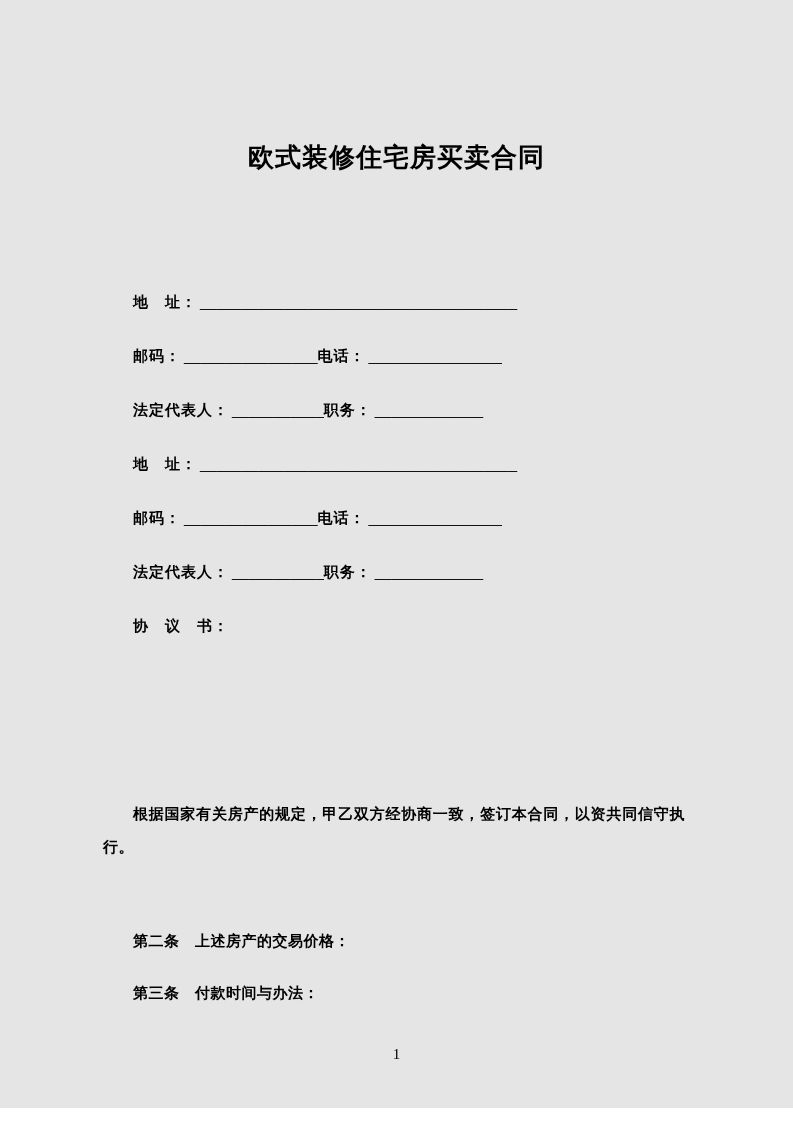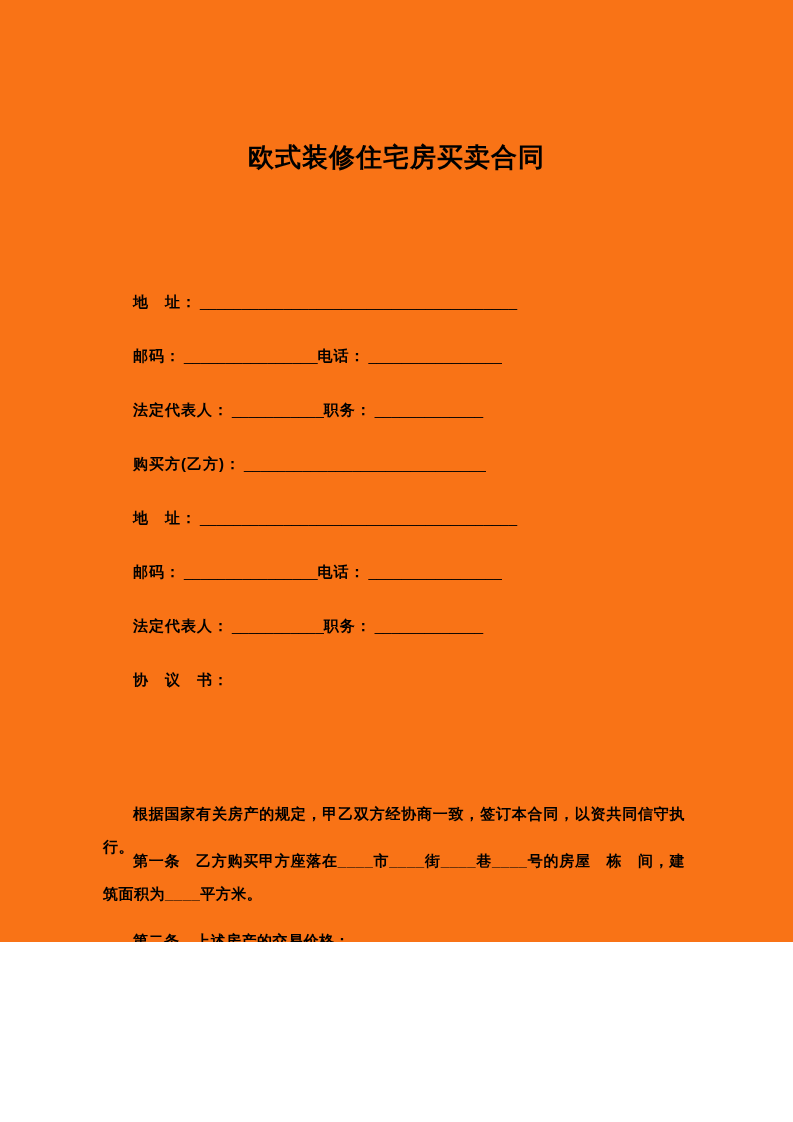--- a/index.html
+++ b/index.html
@@ -3,22 +3,22 @@
 <meta charset="utf-8">
 <style>
   html, body {
     margin: 0;
     padding: 0;
     background: #ffffff;
   }
   .page {
     position: relative;
     width: 793px;
-    height: 942px;
-    background: #f97316;
+    height: 1108px;
+    background: #e5e5e5;
     color: #000000;
     font-family: "Liberation Sans", sans-serif;
     overflow: hidden;
   }
   .doc-title {
     position: absolute;
     top: 140px;
     left: 0;
     width: 100%;
     text-align: center;
@@ -91,23 +91,20 @@
     </div>
 
     <div class="frow">
       <span class="flabel">邮码：</span><span class="fblank">________________</span><span class="flabel lbl2">电话：</span><span class="fblank">________________</span>
     </div>
 
     <div class="frow">
       <span class="flabel">法定代表人：</span><span class="fblank">___________</span><span class="flabel lbl2">职务：</span><span class="fblank">_____________</span>
     </div>
 
-    <div class="frow">
-      <span class="flabel">购买方(乙方)：</span><span class="fblank">_____________________________</span>
-    </div>
 
     <div class="frow">
       <span class="flabel">地　址：</span><span class="fblank">______________________________________</span>
     </div>
 
     <div class="frow">
       <span class="flabel">邮码：</span><span class="fblank">________________</span><span class="flabel lbl2">电话：</span><span class="fblank">________________</span>
     </div>
 
     <div class="frow">
@@ -115,21 +112,20 @@
     </div>
 
     <div class="frow">
       <span class="flabel">协　议　书：</span>
     </div>
 
   </div>
 
   <div class="para p-intro">根据国家有关房产的规定，甲乙双方经协商一致，签订本合同，以资共同信守执行。</div>
 
-  <div class="para p-article1">第一条　乙方购买甲方座落在____市____街____巷____号的房屋　栋　间，建筑面积为____平方米。</div>
 
   <div class="para p-article3">第三条　付款时间与办法：</div>
 
   <div class="para p-article2">第二条　上述房产的交易价格：</div>
 
   <div class="page-number">1</div>
 
 </div>
 
 </body></html>

